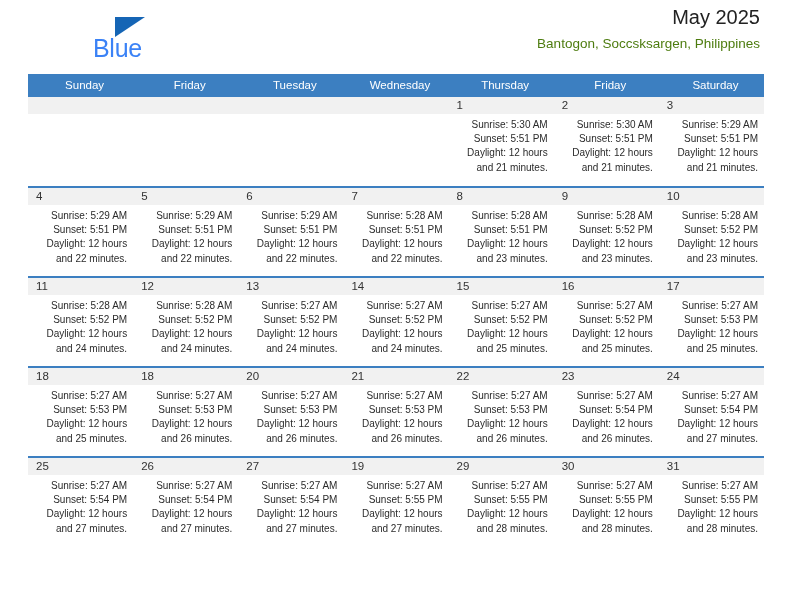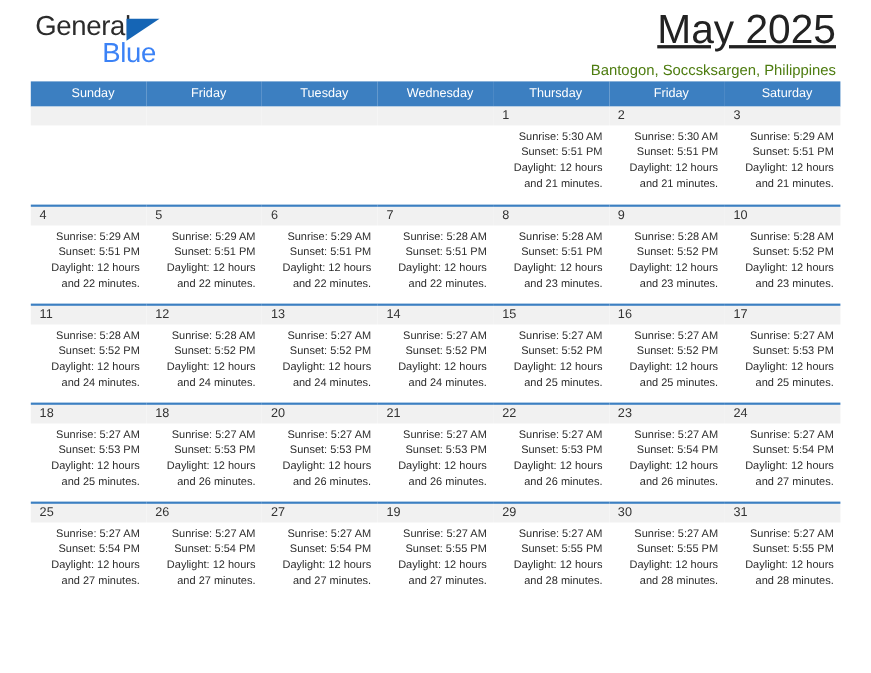--- a/index.html
+++ b/index.html
@@ -58,26 +58,25 @@
     margin-left: 61px;
     letter-spacing: -0.3px;
   }
   .title-block {
     position: absolute;
     right: 4px;
     top: 6px;
     text-align: right;
   }
   .month-title {
-    font-size: 37px;
+    font-size: 20px;
     color: #222222;
     line-height: 1.15;
     font-weight: normal;
     margin: 0;
-    text-decoration: underline;
   }
   .location {
     font-size: 13.5px;
     color: #4d7c0f;
     margin-top: 7px;
   }
 
   
   .calendar {
     width: 736px;
@@ -129,21 +128,20 @@
   .cell-body div { white-space: nowrap; }
 </style>
 </head>
 <body>
 
 <div class="page">
 
   <div class="header">
     <div class="brand">
       <span class="brand-row1">
-        <span>General</span>
         <span class="brand-triangle"></span>
       </span>
       <span class="brand-row2">Blue</span>
     </div>
 
     <div class="title-block">
       <h1 class="month-title">May 2025</h1>
       <div class="location">Bantogon, Soccsksargen, Philippines</div>
     </div>
   </div>

